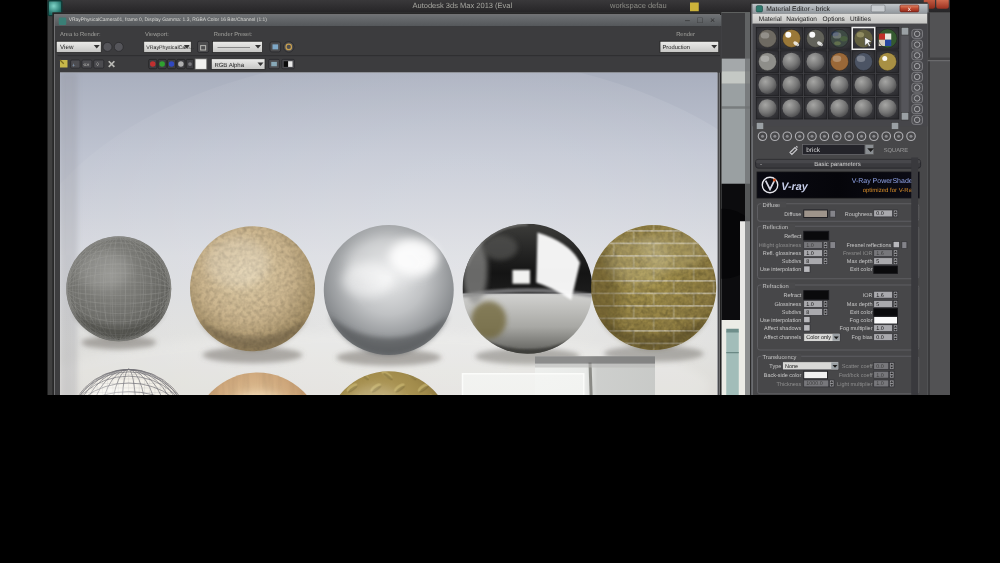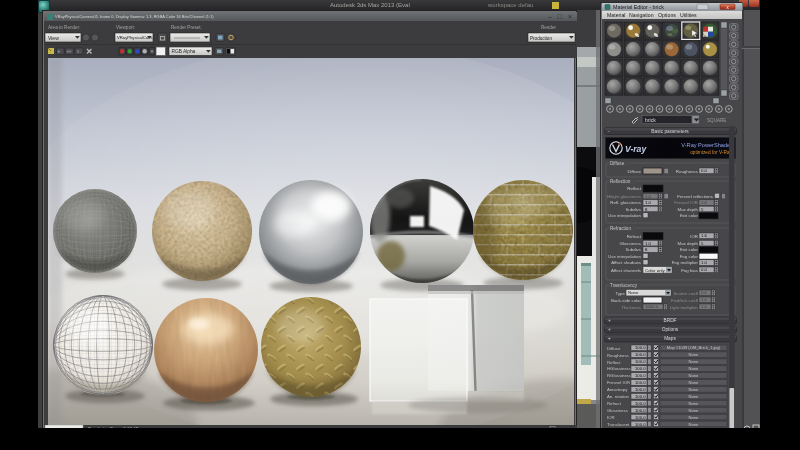--- a/index.html
+++ b/index.html
@@ -1,17 +1,17 @@
 <!DOCTYPE html>
 <html><head>
 <meta charset="utf-8">
 <style>
 html,body{margin:0;padding:0;background:#000;}
 *{box-sizing:border-box;} svg{display:block;}
-#stage{position:relative;width:800px;height:428px;background:#000;overflow:hidden;
+#stage{position:relative;width:800px;height:316px;background:#000;overflow:hidden;
   font-family:"Liberation Sans",sans-serif;text-align:center;}
 #screen{position:absolute;left:38px;top:0;width:722px;height:450px;background:#3f3f3f;}
 
 #mtitle{position:absolute;left:0;top:0;width:722px;height:10px;
   background:linear-gradient(180deg,#39383a,#262527);}
 #mtitle .t1{position:absolute;left:292px;top:2px;font-size:6px;color:#a6a6a0;white-space:nowrap;}
 #mtitle .t2{position:absolute;left:450px;top:2px;font-size:6px;color:#8a8a84;white-space:nowrap;}
 #appbtn{position:absolute;left:0px;top:0px;width:12px;height:13px;border-radius:2px;
   background:radial-gradient(circle at 40% 35%,#7fd4c8,#1e6e66 70%);border:1px solid #0e3c38;}
 #mclose{position:absolute;left:701px;top:0px;width:9px;height:7px;border-radius:0 0 2px 2px;

